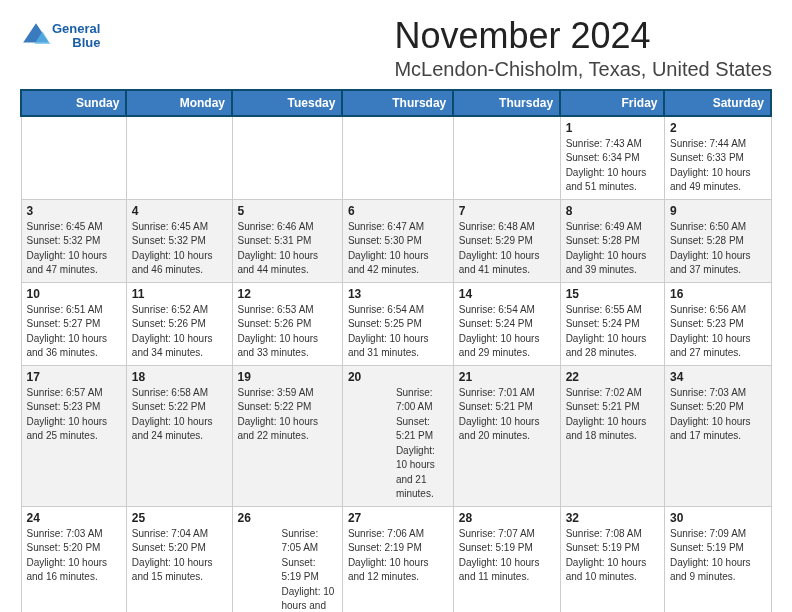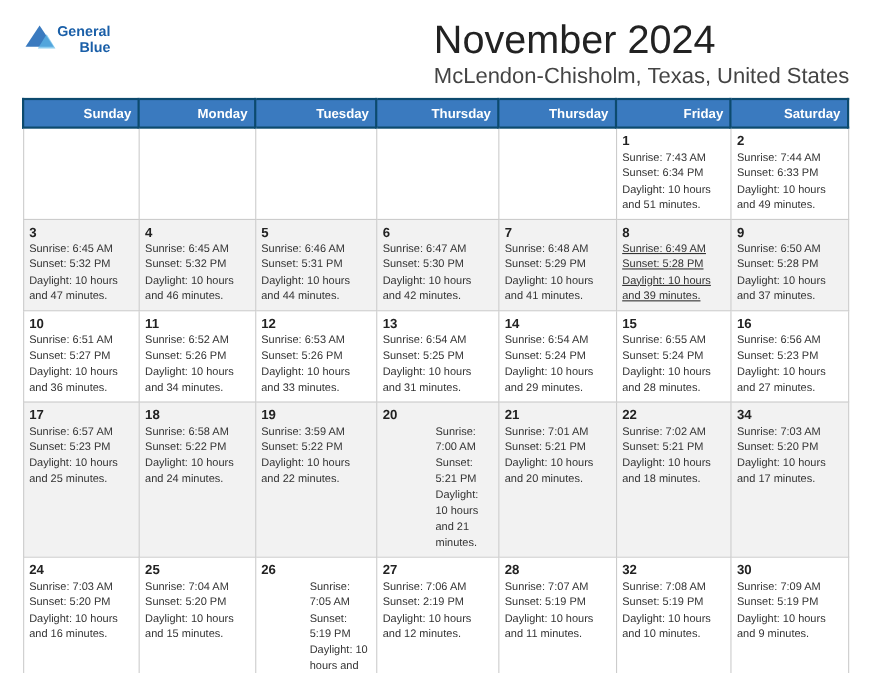--- a/index.html
+++ b/index.html
@@ -174,21 +174,21 @@
 Daylight: 10 hours and 42 minutes.</div>
           </td>
           <td>
             <div class="day-num">7</div>
             <div class="day-info" style="white-space: pre-line;">Sunrise: 6:48 AM
 Sunset: 5:29 PM
 Daylight: 10 hours and 41 minutes.</div>
           </td>
           <td>
             <div class="day-num">8</div>
-            <div class="day-info" style="white-space: pre-line; text-decoration: underline;">Sunrise: 6:49 AM
+            <div class="day-info" style="white-space: pre-line;">Sunrise: 6:49 AM
 Sunset: 5:28 PM
 Daylight: 10 hours and 39 minutes.</div>
           </td>
           <td>
             <div class="day-num">9</div>
             <div class="day-info" style="white-space: pre-line;">Sunrise: 6:50 AM
 Sunset: 5:28 PM
 Daylight: 10 hours and 37 minutes.</div>
           </td>
         </tr>

